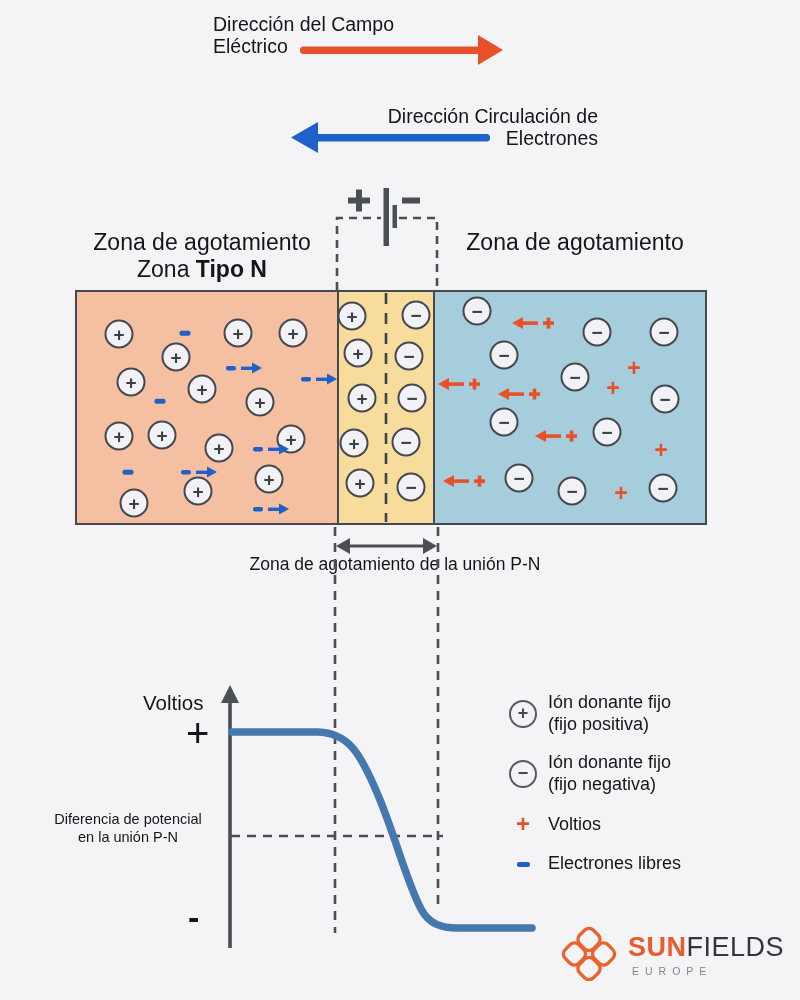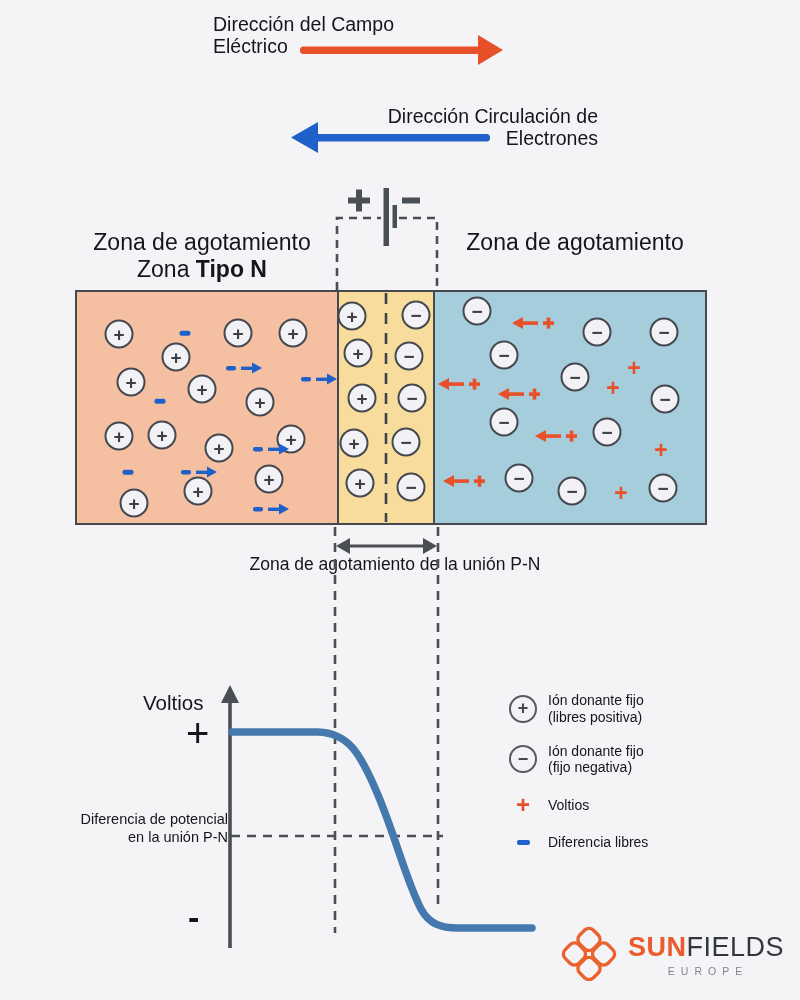--- a/index.html
+++ b/index.html
@@ -23,32 +23,32 @@
   .ion{position:absolute;width:29px;height:29px;box-sizing:border-box;border:2.5px solid #44484e;border-radius:50%;background:#f2f2f6;transform:translate(-50%,-50%);display:flex;align-items:center;justify-content:center;font-size:19px;font-weight:700;color:#3c4046;line-height:1;}
   .e-minus{position:absolute;width:11px;height:4.5px;border-radius:2px;background:var(--electron-arrow);transform:translate(-50%,-50%);}
   .hole{position:absolute;transform:translate(-50%,-50%);color:var(--field-arrow);font-size:23px;font-weight:700;line-height:1;}
   .arrow-grp{position:absolute;transform:translateY(-50%);line-height:0;}
   
   #depletion-label{left:215px;top:554px;width:360px;text-align:center;font-size:17.5px;}
   
   #voltios{left:143px;top:661px;font-size:20.5px;margin-top:30px;}
   #graph-plus{left:186px;top:711px;font-size:40px;font-weight:500;}
   #graph-minus{left:188px;top:898px;font-size:34px;font-weight:700;}
-  #potential-label{left:28px;top:810px;width:200px;text-align:right;font-size:14.5px;line-height:1.25;}
+  #potential-label{left:28px;top:810px;width:200px;text-align:center;font-size:14.5px;line-height:1.25;}
   
   #legend{left:498px;top:692px;width:275px;}
   .leg-row{display:flex;align-items:center;margin-bottom:17px;}
   .leg-sym{width:50px;display:flex;justify-content:center;flex:0 0 50px;}
   .leg-ion{width:28px;height:28px;box-sizing:border-box;border:2.5px solid #565a61;border-radius:50%;background:#f3f3f7;display:flex;align-items:center;justify-content:center;font-size:18px;font-weight:700;color:#44484e;}
-  .leg-text{font-size:14px;line-height:1.2;}
+  .leg-text{font-size:18px;line-height:1.2;}
   .leg-plus{color:var(--field-arrow);font-size:24px;font-weight:700;line-height:1;}
   .leg-minus{width:13px;height:5px;border-radius:2px;background:var(--electron-arrow);}
   
   #logo{left:558px;top:922px;display:flex;align-items:center;}
-  #logo-text-block{margin-left:8px;text-align:center;}
+  #logo-text-block{margin-left:8px;}
   #logo-main{font-size:27px;font-weight:700;letter-spacing:.5px;}
   #logo-sun{color:#ea5b2d;}
   #logo-fields{color:#32363d;font-weight:500;}
   #logo-europe{font-size:10.5px;letter-spacing:6px;color:#82868d;margin-top:2px;margin-left:4px;font-weight:500;}
   svg.overlay{position:absolute;left:0;top:0;pointer-events:none;}
 </style>
 </head>
 <body>
 
 <div id="page">
@@ -86,21 +86,21 @@
     <div>en la unión P-N</div>
   </div>
 
   <div class="abs" id="legend">
     <div class="leg-row">
       <div class="leg-sym">
           <div class="leg-ion">+</div>
         </div>
       <div class="leg-text">
         <div>Ión donante fijo</div>
-        <div>(libres positiva)</div>
+        <div>(fijo positiva)</div>
       </div>
     </div>
     <div class="leg-row">
       <div class="leg-sym">
           <div class="leg-ion">−</div>
         </div>
       <div class="leg-text">
         <div>Ión donante fijo</div>
         <div>(fijo negativa)</div>
       </div>
@@ -108,21 +108,21 @@
     <div class="leg-row">
       <div class="leg-sym">
           <div class="leg-plus">+</div>
         </div>
       <div class="leg-text">Voltios</div>
     </div>
     <div class="leg-row">
       <div class="leg-sym">
           <div class="leg-minus"></div>
         </div>
-      <div class="leg-text">Diferencia libres</div>
+      <div class="leg-text">Electrones libres</div>
     </div>
   </div>
 
   <div class="abs" id="logo">
     <svg width="62" height="64" viewBox="0 0 64 64">
       <g fill="none" stroke="#ea632e" stroke-width="3.4">
         <rect x="22" y="7" width="20" height="20" rx="6.5" transform="rotate(45 32 17)"></rect>
         <rect x="37" y="22" width="20" height="20" rx="6.5" transform="rotate(45 47 32)"></rect>
         <rect x="22" y="37" width="20" height="20" rx="6.5" transform="rotate(45 32 47)"></rect>
         <rect x="7" y="22" width="20" height="20" rx="6.5" transform="rotate(45 17 32)"></rect>

